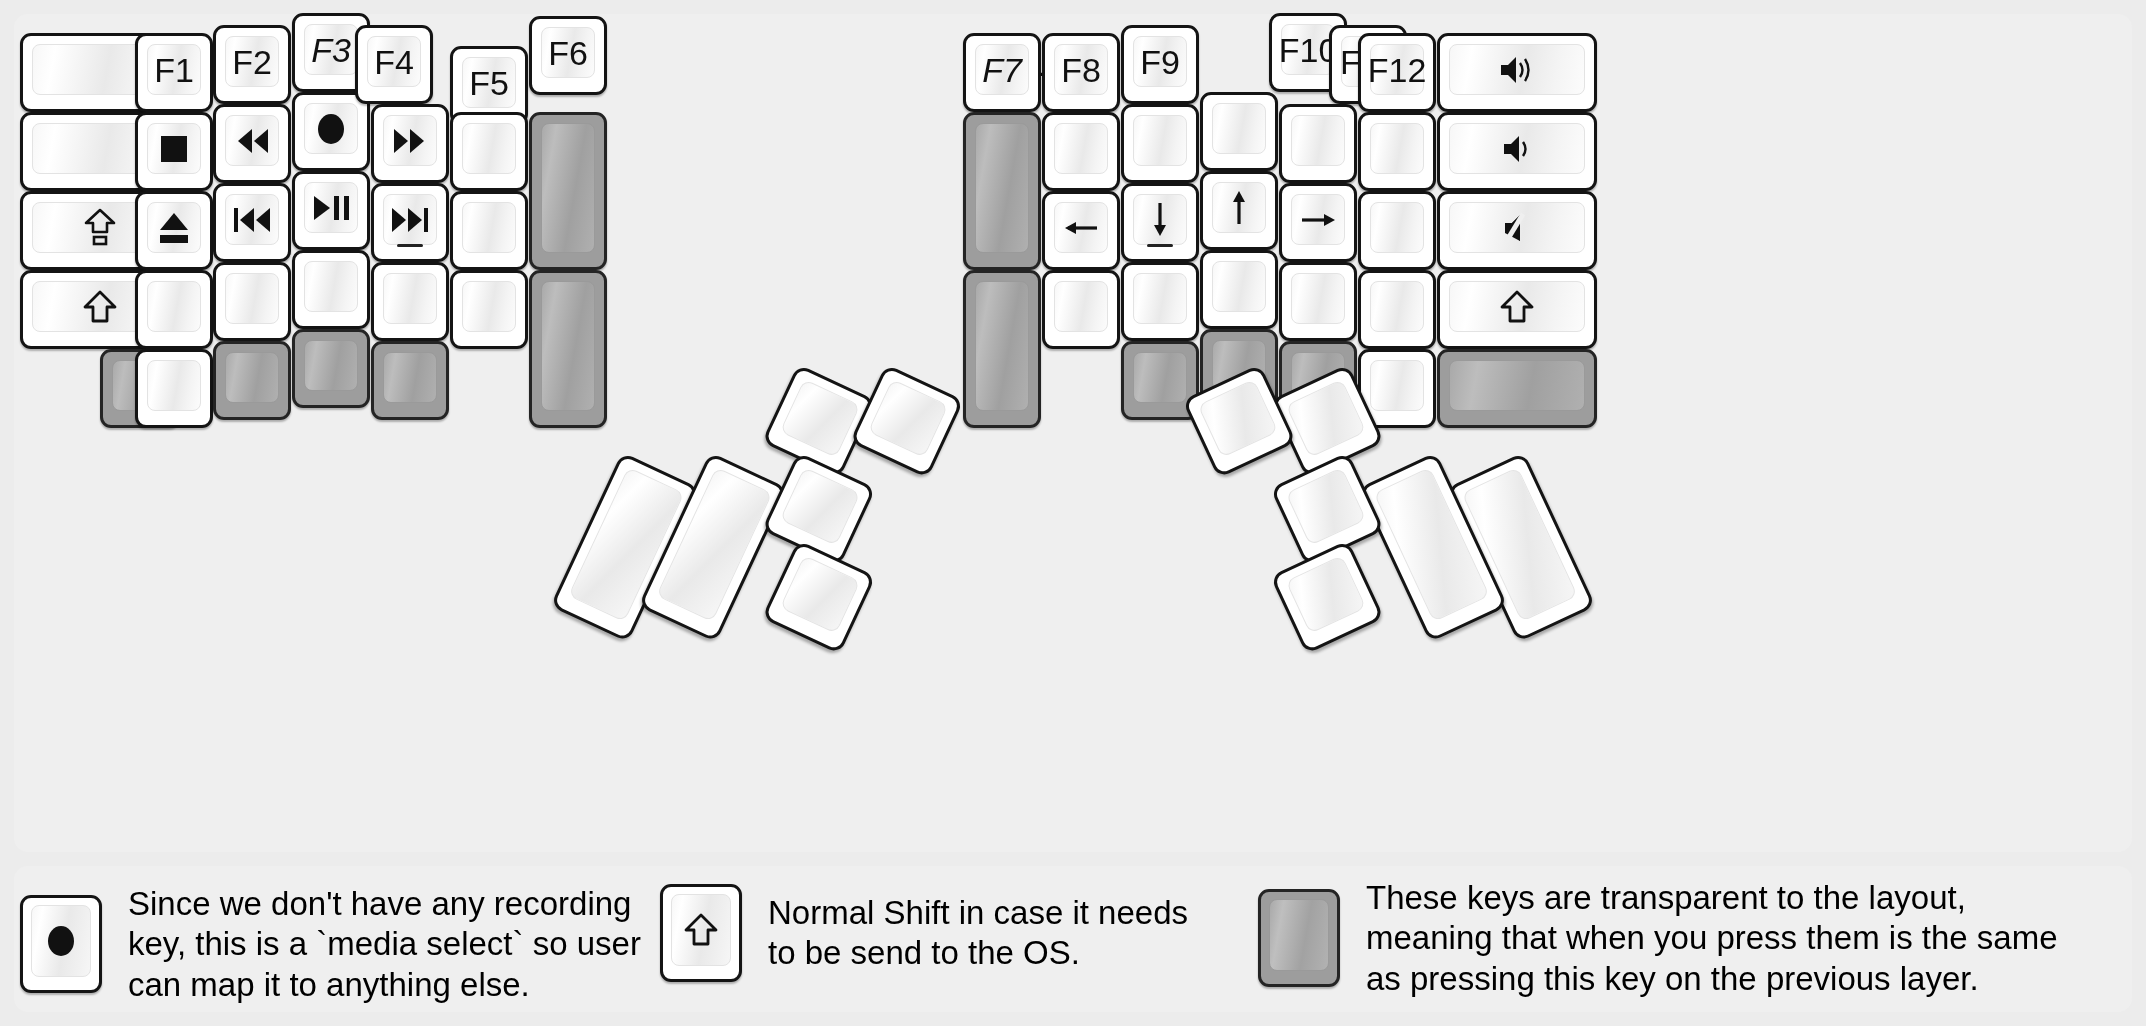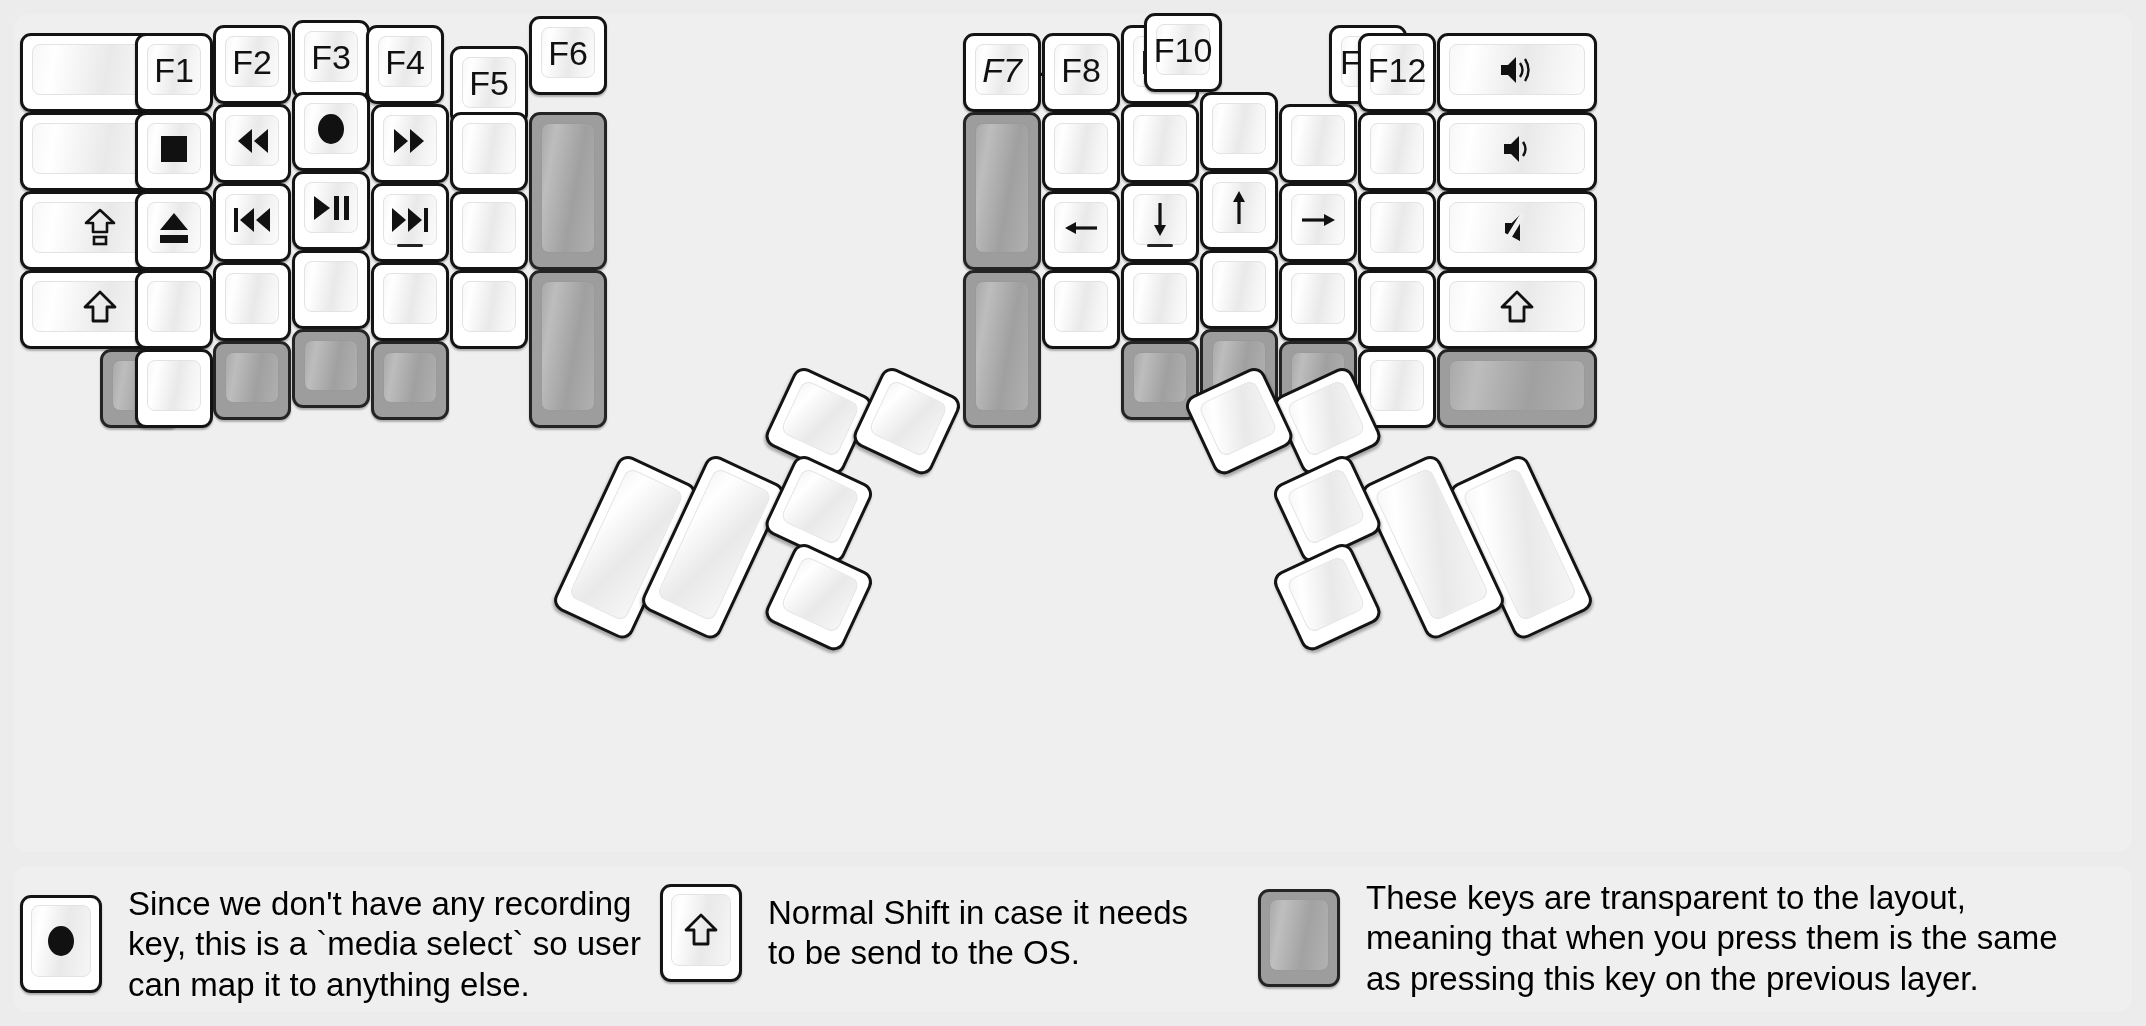--- a/index.html
+++ b/index.html
@@ -211,21 +211,21 @@
             </svg>
           </span>
         </div>
       </div>
       <div class="key" style="left: 213px; top: 262px; width: 78px; height: 79px;">
         <div class="cap"></div>
       </div>
       <div class="key trans" style="left: 213px; top: 341px; width: 78px; height: 79px;">
         <div class="cap"></div>
       </div>
-      <div class="key" style="left: 292px; top: 20px; width: 78px; height: 79px;">
+      <div class="key" style="left: 292px; top: 13px; width: 78px; height: 79px; font-style: italic;">
         <div class="cap">
           <span class="lbl">F3</span>
         </div>
       </div>
       <div class="key" style="left: 292px; top: 92px; width: 78px; height: 79px;">
         <div class="cap">
           <span class="glyph">
             <svg width="34" height="34" viewBox="0 0 34 34">
               <ellipse cx="17" cy="17" rx="13" ry="15" fill="#111"></ellipse>
             </svg>
@@ -242,21 +242,21 @@
             </svg>
           </span>
         </div>
       </div>
       <div class="key" style="left: 292px; top: 250px; width: 78px; height: 79px;">
         <div class="cap"></div>
       </div>
       <div class="key trans" style="left: 292px; top: 329px; width: 78px; height: 79px;">
         <div class="cap"></div>
       </div>
-      <div class="key" style="left: 366px; top: 25px; width: 78px; height: 79px;">
+      <div class="key" style="left: 355px; top: 25px; width: 78px; height: 79px;">
         <div class="cap">
           <span class="lbl">F4</span>
         </div>
       </div>
       <div class="key" style="left: 371px; top: 104px; width: 78px; height: 79px;">
         <div class="cap">
           <span class="glyph">
             <svg width="38" height="28" viewBox="0 0 38 28">
               <polygon points="3,2 3,26 17,14" fill="#111"></polygon>
               <polygon points="19,2 19,26 33,14" fill="#111"></polygon>
@@ -357,21 +357,21 @@
           </span>
         </div>
         <div class="homing"></div>
       </div>
       <div class="key" style="left: 1121px; top: 262px; width: 78px; height: 79px;">
         <div class="cap"></div>
       </div>
       <div class="key trans" style="left: 1121px; top: 341px; width: 78px; height: 79px;">
         <div class="cap"></div>
       </div>
-      <div class="key" style="left: 1144px; top: 13px; width: 78px; height: 79px;">
+      <div class="key" style="left: 1269px; top: 13px; width: 78px; height: 79px;">
         <div class="cap">
           <span class="lbl">F10</span>
         </div>
       </div>
       <div class="key" style="left: 1200px; top: 92px; width: 78px; height: 79px;">
         <div class="cap"></div>
       </div>
       <div class="key" style="left: 1200px; top: 171px; width: 78px; height: 79px;">
         <div class="cap">
           <span class="glyph">

